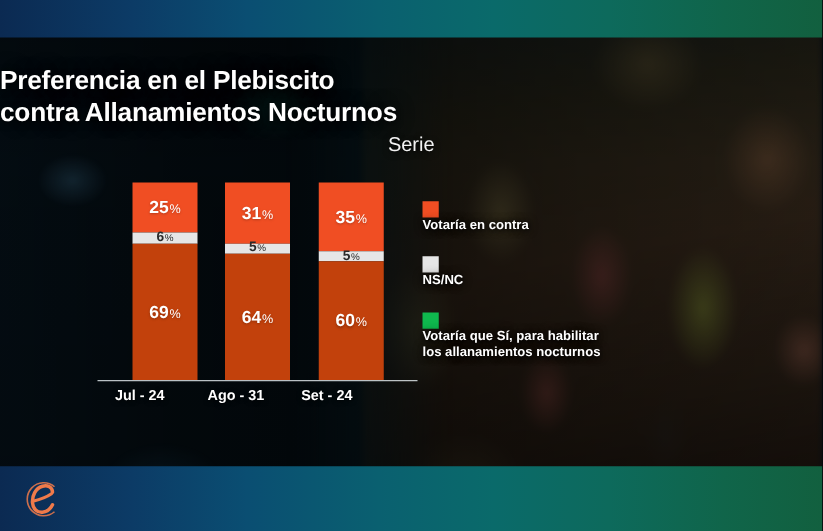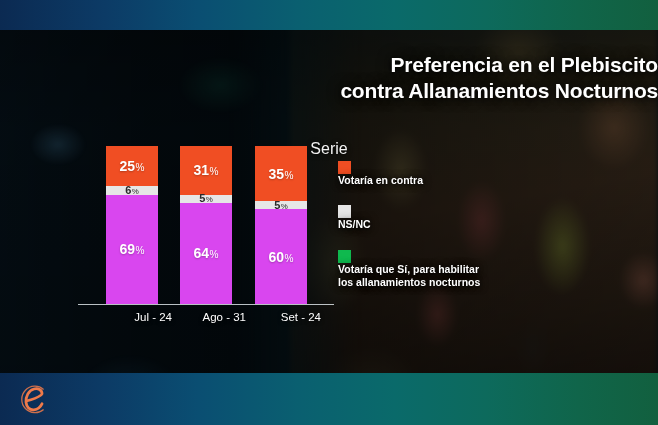--- a/index.html
+++ b/index.html
@@ -115,41 +115,40 @@
     width: 40px;
     height: 40px;
   }
 
   
   .title {
     position: absolute;
     left: 0;
     top: 52px;
     width: 100%;
-    text-align: right;
+    text-align: left;
     color: #ffffff;
     font-size: 21px;
     font-weight: bold;
     line-height: 1.24;
     letter-spacing: -0.2px;
     text-shadow: 0 1px 6px rgba(0,0,0,0.85), 0 0 14px rgba(0,0,0,0.55);
     pointer-events: none;
   }
   .title .line2 { display: block; }
   .subtitle {
     position: absolute;
     left: 0;
     top: 108px;
     width: 100%;
     text-align: center;
     color: #f2f2f2;
     font-size: 16px;
     font-weight: normal;
     text-shadow: 0 1px 5px rgba(0,0,0,0.8);
-    margin-top: 32px;
   }
 
   
   .chart {
     position: absolute;
     left: 78px;
     top: 146px;
     width: 256px;
     height: 158px;
   }
@@ -169,21 +168,21 @@
   .seg {
     position: relative;
     width: 100%;
     display: flex;
     align-items: center;
     justify-content: center;
     box-sizing: border-box;
   }
   .seg-against { background: #f04e23; }
   .seg-nsnc    { background: #e6e6e6; }
-  .seg-yes     { background: #d946ef; }
+  .seg-yes     { background: #c2410c; }
 
   .seg-label {
     font-weight: bold;
     line-height: 1;
     white-space: nowrap;
   }
   .seg-against .seg-label,
   .seg-yes .seg-label {
     color: #ffffff;
     font-size: 14px;
@@ -210,24 +209,24 @@
   .x-labels {
     position: absolute;
     left: 78px;
     top: 311px;
     width: 256px;
     height: 16px;
   }
   .x-label {
     position: absolute;
     width: 80px;
-    text-align: right;
+    text-align: left;
     color: #ffffff;
     font-size: 11.5px;
-    font-weight: normal;
+    font-weight: bold;
     text-shadow: 0 1px 4px rgba(0,0,0,0.9);
   }
   .x-label.l0 { left: 14px; }
   .x-label.l1 { left: 88px; }
   .x-label.l2 { left: 163px; }
 
   
   .legend {
     position: absolute;
     left: 338px;

